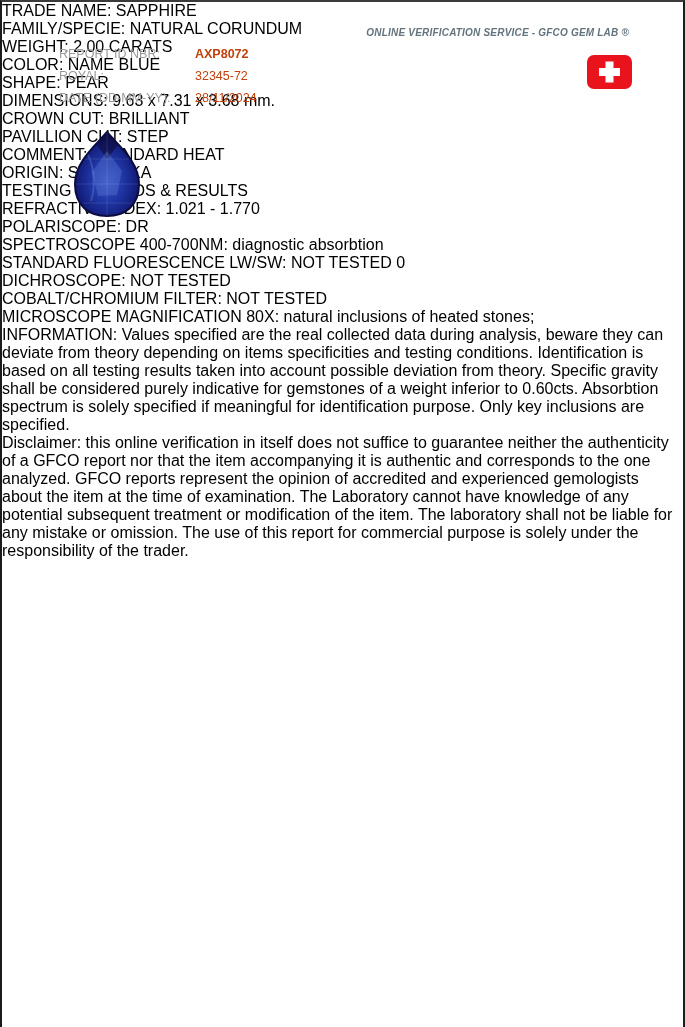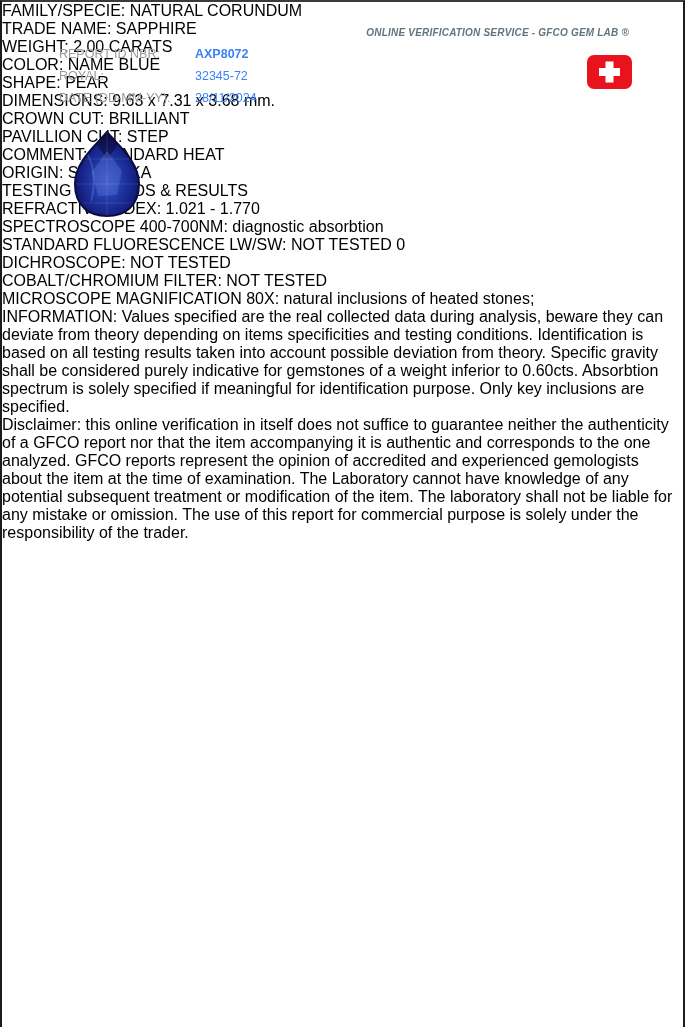--- a/index.html
+++ b/index.html
@@ -18,21 +18,21 @@
 
   .service-title {
     position:absolute; top:25px; right:54px;
     font-size:10px; font-weight:bold; font-style:italic;
     color:#64747f; letter-spacing:0.2px;
   }
 
   .report-block { position:absolute; top:41px; left:57px; }
   .report-row { display:flex; height:22px; align-items:center; font-size:12.5px; }
   .report-row .lbl { width:136px; color:#9a9a9a; }
-  .report-row .val { color:#3b82f6; }
+  .report-row .val { color:#c2410c; }
   .report-row.bold-val .val { font-weight:bold; }
 
   .flag { position:absolute; top:53px; left:585px; width:45px; height:34px; }
 
   .photo {
     position:absolute; top:115px; left:53px; width:105px; height:110px;
     background:linear-gradient(160deg,#e0ded'a 0%,#d8d5d0 50%,#c9c6c1 100%);
     background:linear-gradient(160deg,#e0deda 0%,#d8d5d0 50%,#c9c6c1 100%);
   }
 
@@ -109,28 +109,28 @@
       </defs>
       <path d="M52 15 C64 29 84 45 84 67 C84 89 70 99 52 99 C34 99 20 89 20 67 C20 45 40 29 52 15 Z" fill="url(#gemGrad)" stroke="#0a0c3f" stroke-width="2"></path>
       <polygon points="52,15 63,28 52,42 42,28" fill="rgba(12,8,48,0.55)"></polygon>
       <polygon points="52,34 67,54 62,78 43,79 37,55" fill="rgba(110,140,225,0.30)"></polygon>
       <path d="M52 15 L52 99 M20 67 L84 67 M30 42 L74 42 M28 86 L76 86" stroke="rgba(255,255,255,0.10)" stroke-width="1" fill="none"></path>
       <path d="M33 38 C40 52 40 72 36 84" stroke="rgba(160,180,255,0.22)" stroke-width="2" fill="none"></path>
     </svg>
   </div>
 
   <div class="props">
+    <div class="prow lbl-bold val-red">
+      <span class="lbl">TRADE NAME:</span>
+      <span class="val">SAPPHIRE</span>
+    </div>
     <div class="prow lbl-bold val-bold">
       <span class="lbl">FAMILY/SPECIE:</span>
       <span class="val">NATURAL CORUNDUM</span>
     </div>
-    <div class="prow lbl-bold val-red">
-      <span class="lbl">TRADE NAME:</span>
-      <span class="val">SAPPHIRE</span>
-    </div>
     <div class="prow">
       <span class="lbl">WEIGHT:</span>
       <span class="val">2.00 CARATS</span>
     </div>
     <div class="prow">
       <span class="lbl">COLOR:</span>
       <span class="val">NAME BLUE</span>
     </div>
     <div class="prow">
       <span class="lbl">SHAPE:</span>
@@ -161,20 +161,24 @@
   <div class="mid-rule"></div>
 
   <div class="testing-title">TESTING METHODS &amp; RESULTS</div>
 
   <div class="tests">
     <div class="trow">
       <span class="lbl">REFRACTIVE INDEX:</span>
       <span class="val">1.021 - 1.770</span>
     </div>
     <div class="trow">
+      <span class="lbl">POLARISCOPE:</span>
+      <span class="val">DR</span>
+    </div>
+    <div class="trow">
       <span class="lbl">SPECTROSCOPE 400-700NM:</span>
       <span class="val">diagnostic absorbtion</span>
     </div>
     <div class="trow">
       <span class="lbl">STANDARD FLUORESCENCE LW/SW:</span>
       <span class="val">NOT TESTED 0</span>
     </div>
     <div class="trow">
       <span class="lbl">DICHROSCOPE:</span>
       <span class="val">NOT TESTED</span>

